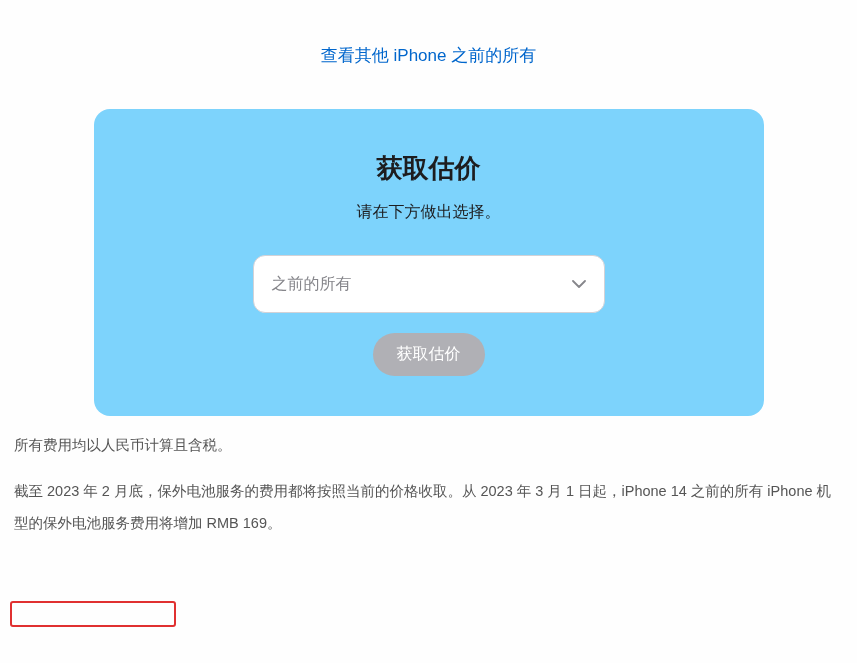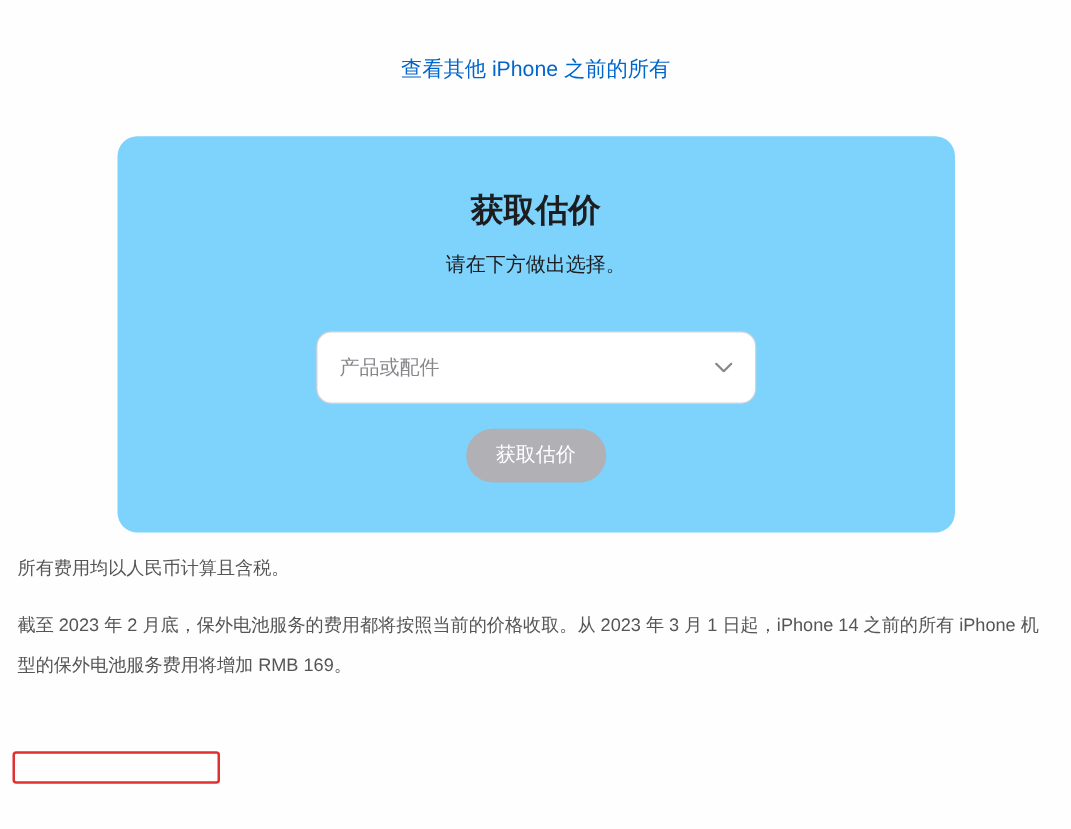--- a/index.html
+++ b/index.html
@@ -36,21 +36,21 @@
     }
     .card-title {
       font-size: 26px;
       font-weight: 600;
       color: #1d1d1f;
       margin-bottom: 16px;
     }
     .card-subtitle {
       font-size: 16px;
       color: #1d1d1f;
-      margin-bottom: 42px;
+      margin-bottom: 32px;
     }
     .select-wrapper {
       position: relative;
       width: 352px;
       margin: 0 auto 20px auto;
     }
     .select-field {
       width: 100%;
       height: 58px;
       background: #fff;
@@ -128,21 +128,21 @@
   <div class="top-link">
     <a href="#">查看其他 iPhone 之前的所有</a>
   </div>
 
   <div class="card">
     <h2 class="card-title">获取估价</h2>
     <p class="card-subtitle">请在下方做出选择。</p>
 
     <div class="select-wrapper">
       <div class="select-field">
-        <span>产品或配件</span>
+        <span>之前的所有</span>
         <span class="chevron">
           <svg width="14" height="8" viewBox="0 0 14 8">
               <path d="M1 1l6 6 6-6" stroke="#86868b" stroke-width="1.8" fill="none" stroke-linecap="round" stroke-linejoin="round"></path>
             </svg>
         </span>
       </div>
     </div>
 
 
 

